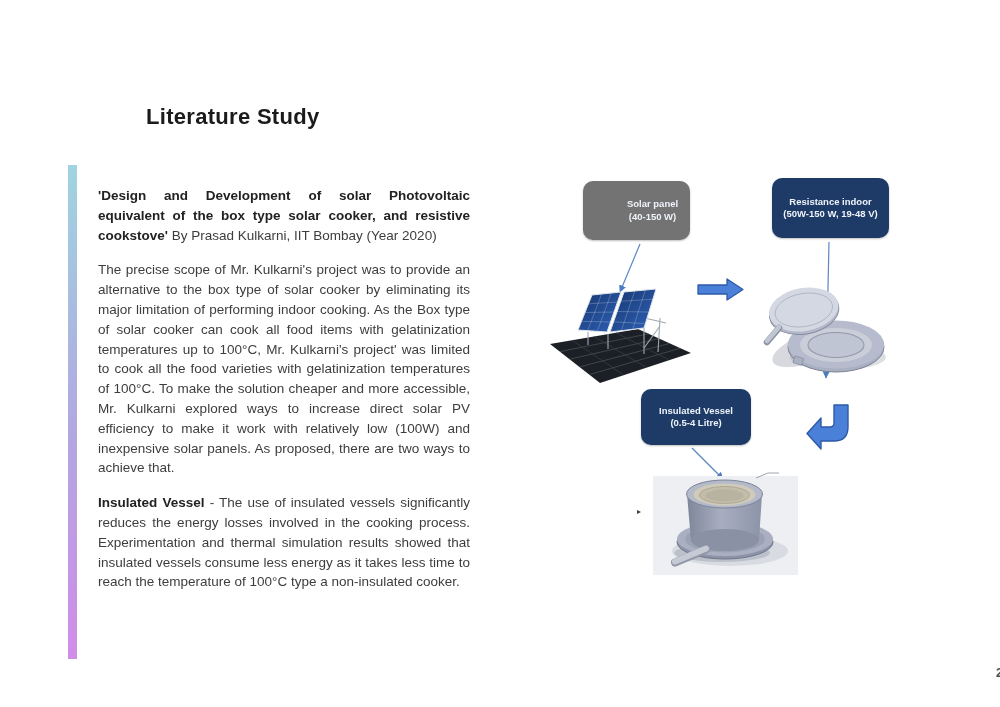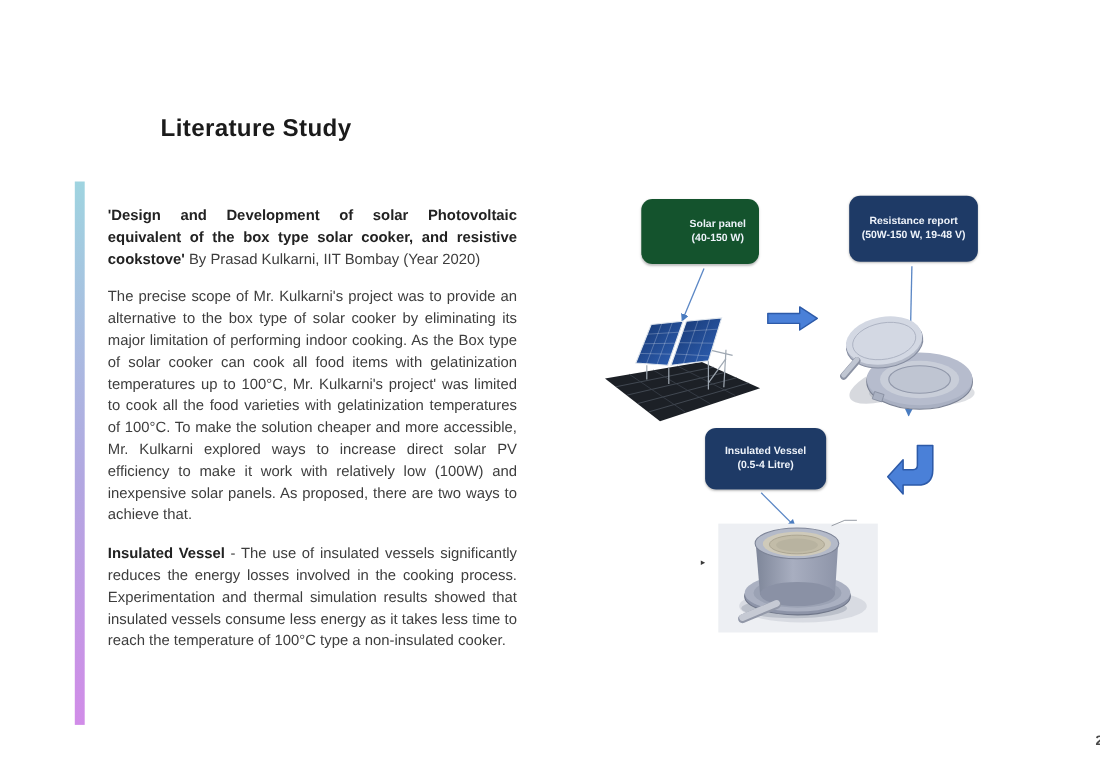--- a/index.html
+++ b/index.html
@@ -62,26 +62,26 @@
   <div class="accent-bar"></div>
 
   <div class="text-col">
     <p><strong>'Design and Development of solar Photovoltaic equivalent of the box type solar cooker, and resistive cookstove'</strong><span> By Prasad Kulkarni, IIT Bombay (Year 2020)</span></p>
     <p>The precise scope of Mr. Kulkarni's project was to provide an alternative to the box type of solar cooker by eliminating its major limitation of performing indoor cooking. As the Box type of solar cooker can cook all food items with gelatinization temperatures up to 100°C, Mr. Kulkarni's project' was limited to cook all the food varieties with gelatinization temperatures of 100°C. To make the solution cheaper and more accessible, Mr. Kulkarni explored ways to increase direct solar PV efficiency to make it work with relatively low (100W) and inexpensive solar panels. As proposed, there are two ways to achieve that.</p>
     <p><strong>Insulated Vessel</strong><span> - The use of insulated vessels significantly reduces the energy losses involved in the cooking process. Experimentation and thermal simulation results showed that insulated vessels consume less energy as it takes less time to reach the temperature of 100°C type a non-insulated cooker.</span></p>
   </div>
 
   <div class="figure">
 
-    <div class="node node-solar" style="background: #14532d; color: rgb(238, 243, 250); padding-left: 32px;">
+    <div class="node node-solar" style="background: #737373; color: rgb(238, 243, 250); padding-left: 32px;">
       <div>Solar panel</div>
       <div>(40-150 W)</div>
     </div>
     <div class="node node-heater" style="background: rgb(30, 58, 102); color: rgb(238, 243, 250);">
-      <div>Resistance report</div>
+      <div>Resistance indoor</div>
       <div>(50W-150 W, 19-48 V)</div>
     </div>
     <div class="node node-vessel" style="background: rgb(30, 58, 102); color: rgb(238, 243, 250);">
       <div>Insulated Vessel</div>
       <div>(0.5-4 Litre)</div>
     </div>
 
     <svg class="abs" style="left:70px; top:72px;" width="36" height="60">
       <defs>
           <marker id="ah1" markerWidth="8" markerHeight="8" refX="5.5" refY="3" orient="auto">

